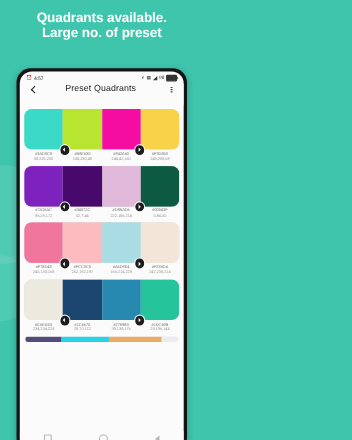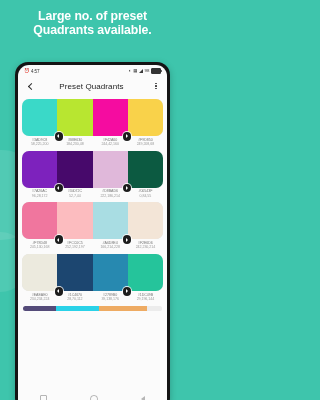--- a/index.html
+++ b/index.html
@@ -55,21 +55,21 @@
     content:"";position:absolute;right:-1.6px;top:1px;width:1px;height:2px;
     background:#333;border-radius:0 1px 1px 0;
   }
   .sb-sig{
     width:0;height:0;border-left:4px solid transparent;
     border-bottom:4px solid #3a3a3a;
   }
 
   
   .appbar{
-    height:20px;display:flex;align-items:center;
+    height:20px;display:flex;align-items:flex-start;
     padding:0 7px;box-sizing:border-box;background:#fbfbfb;
   }
   .chev-back{
     width:10px;height:10px;flex:0 0 auto;position:relative;cursor:pointer;
   }
   .chev-back:before{
     content:"";position:absolute;left:3.5px;top:2.6px;
     width:4px;height:4px;border-left:1px solid #2b2b2b;
     border-bottom:1px solid #2b2b2b;transform:rotate(45deg);
   }
@@ -137,22 +137,22 @@
   }
 </style>
 </head>
 <body>
 
 <div id="promo">
   <div class="deco-circle"></div>
   <div class="deco-circle2"></div>
 
   <div class="headline">
+    <span class="l">Quadrants available.</span>
     <span class="l">Large no. of preset</span>
-    <span class="l">Quadrants available.</span>
   </div>
 
   <div id="phone">
     <div id="screen">
 
       <div class="statusbar">
         <div class="sb-left">
           <span class="sb-ico">⏰</span>
           <span class="sb-time">4:57</span>
         </div>

